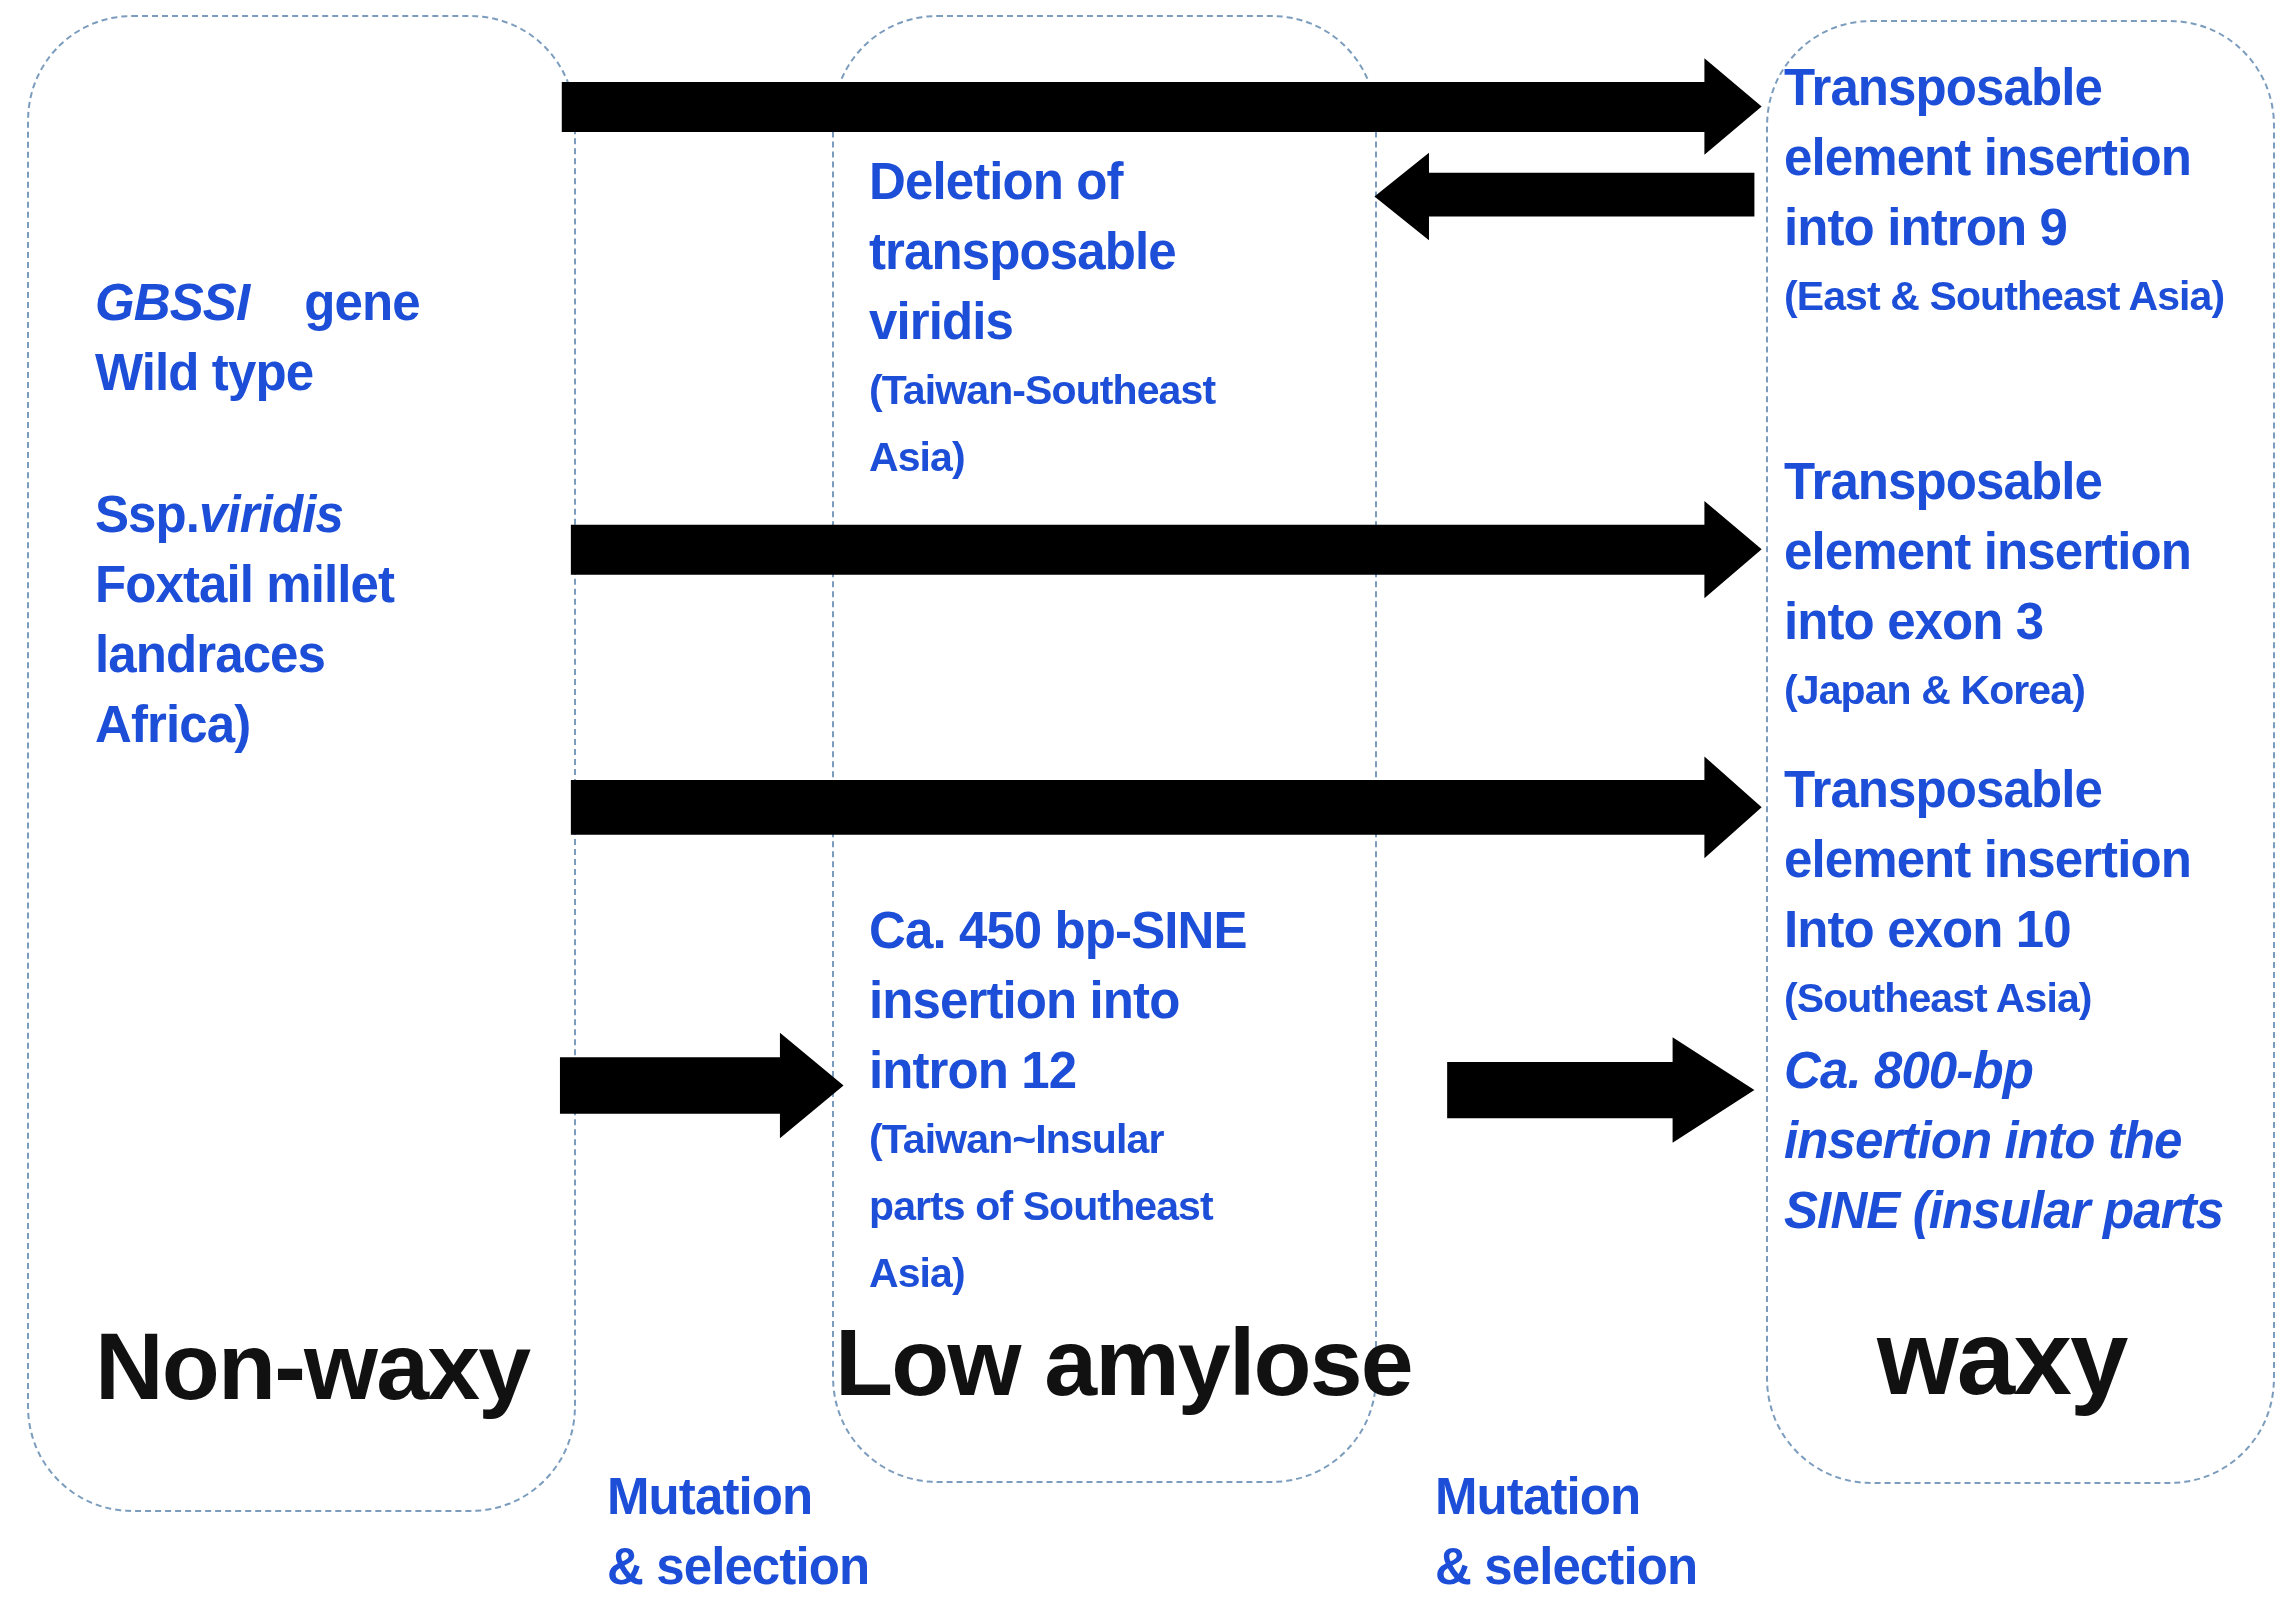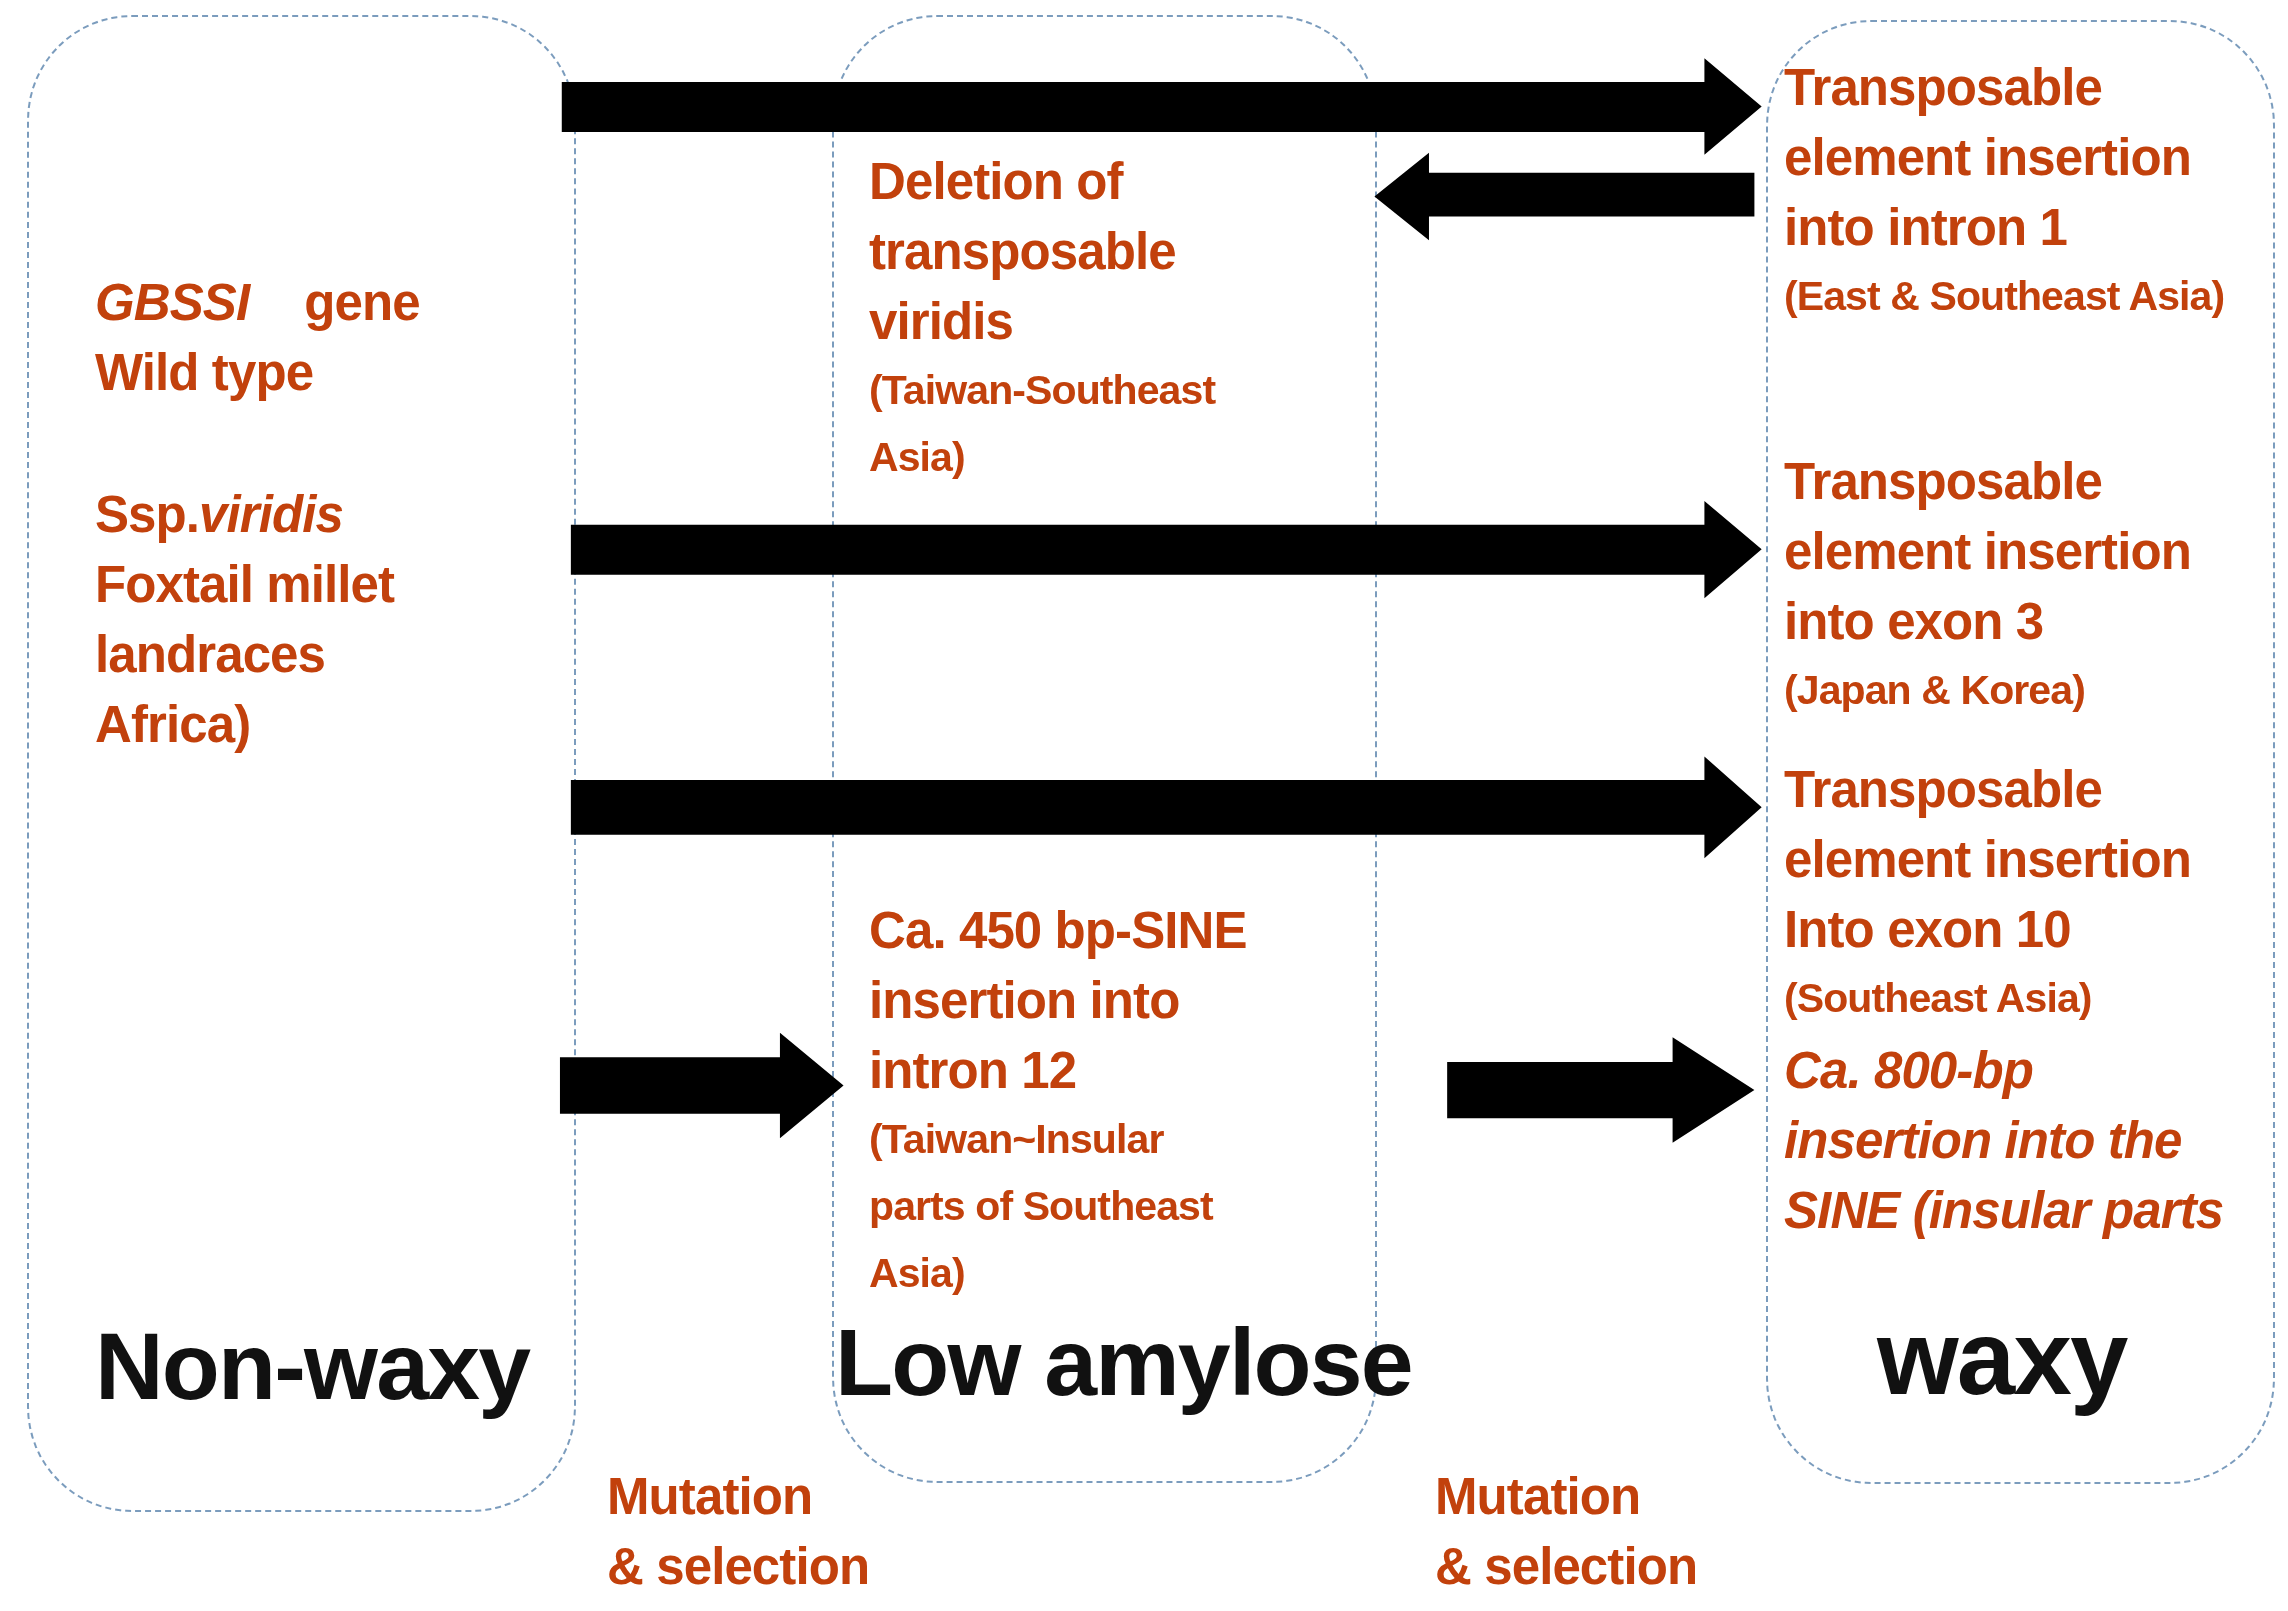--- a/index.html
+++ b/index.html
@@ -22,21 +22,21 @@
     position: absolute;
     left: 0; top: 0;
     width: 2288px;
     height: 1612px;
   }
   .arrows-layer polygon { fill: #000000; }
   .tg { position: absolute; }
   .ln {
     font-weight: bold;
     white-space: nowrap;
-    color: #c2410c;
+    color: #1d4ed8;
   }
   .ln.body   { font-size: 51px; line-height: 70px; letter-spacing: -0.9px; }
   .ln.region { font-size: 41px; line-height: 67px; letter-spacing: -0.9px; }
   .title {
     position: absolute;
     font-weight: bold;
     white-space: nowrap;
     letter-spacing: -1.8px;
     color: #111111;
     text-align: right;
@@ -95,21 +95,21 @@
     <div class="ln region">(Taiwan~Insular</div>
     <div class="ln region">parts of Southeast</div>
     <div class="ln region">Asia)</div>
   </div>
 
   <div class="title" style="left:835px; top:1308px; font-size:95px;">Low amylose</div>
 
   <div class="tg" style="left:1784px; top:53px;">
     <div class="ln body">Transposable</div>
     <div class="ln body">element insertion</div>
-    <div class="ln body">into intron 1</div>
+    <div class="ln body">into intron 9</div>
     <div class="ln region">(East &amp; Southeast Asia)</div>
   </div>
 
   <div class="tg" style="left:1784px; top:447px;">
     <div class="ln body">Transposable</div>
     <div class="ln body">element insertion</div>
     <div class="ln body">into exon 3</div>
     <div class="ln region">(Japan &amp; Korea)</div>
   </div>
 

